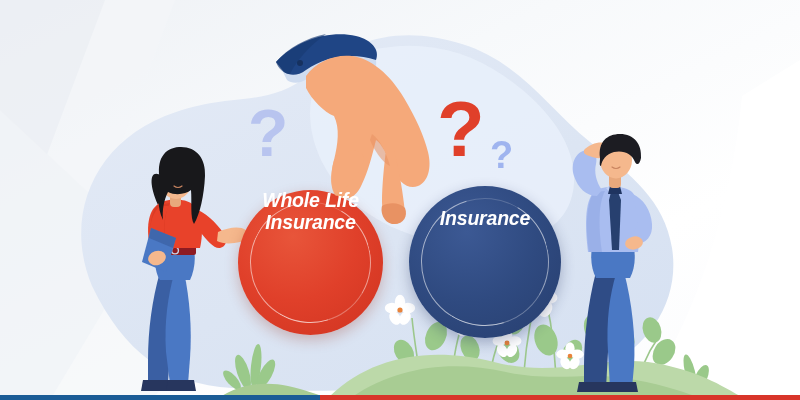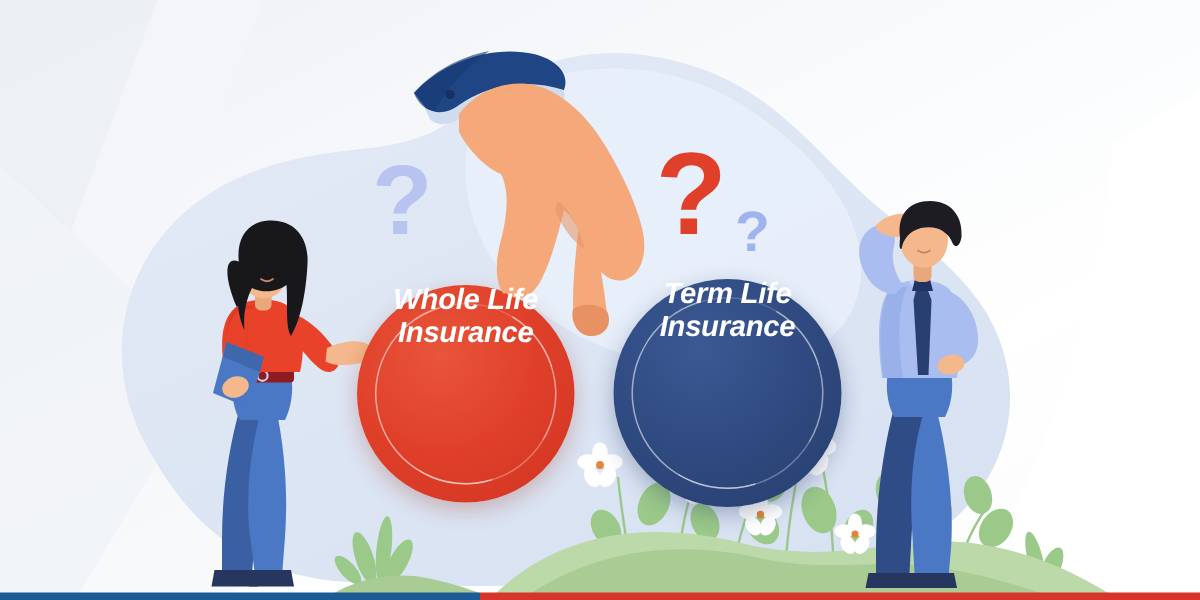--- a/index.html
+++ b/index.html
@@ -351,21 +351,21 @@
     <span class="badge-label">
       <span>Whole Life</span><br>
       <span>Insurance</span>
     </span>
   </div>
 
   <div id="term-life-badge" class="circle-badge">
     <span class="badge-ring ring-a"></span>
     <span class="badge-ring ring-b"></span>
     <span class="badge-label">
-      <span>Term Life</span><br>
+      <br>
       <span>Insurance</span>
     </span>
   </div>
 
   <div id="question-mark-left" class="qmark">?</div>
   <div id="question-mark-red" class="qmark">?</div>
   <div id="question-mark-small" class="qmark">?</div>
 
   <div class="layer">
     <svg viewBox="0 0 800 400" xmlns="http://www.w3.org/2000/svg" aria-hidden="true">

